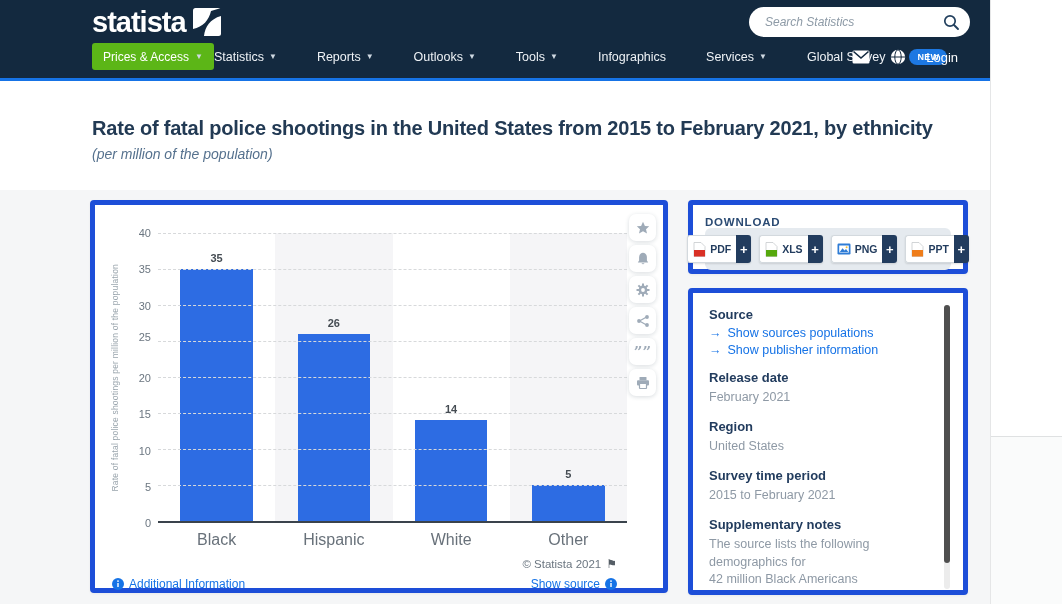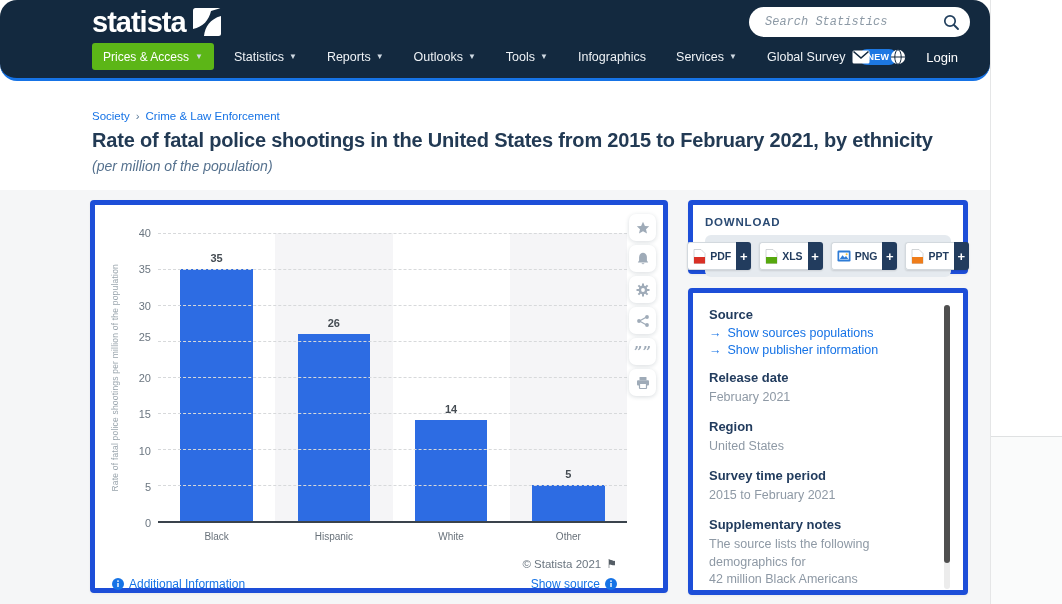--- a/index.html
+++ b/index.html
@@ -9,37 +9,37 @@
 
   
   .right-strip { position:absolute; left:990px; top:0; width:72px; height:604px;
                  background:#fafbfb; border-left:1px solid #e5e6e7; }
   .strip-panel { position:absolute; left:0; top:0; width:72px; height:437px;
                  background:#ffffff; border-bottom:1px solid #dfe1e2; }
 
   
   .content { position:absolute; left:0; top:0; width:990px; height:604px; background:#fff; }
   header { position:relative; width:990px; height:81px; background:#13293f;
-           border-bottom:3px solid #1673e6;border-radius:17px; }
+           border-bottom:3px solid #1673e6; }
   .logo { position:absolute; left:92px; top:5px; display:flex; align-items:center; gap:7px; }
   .logo-text { color:#fff; font-size:29px; font-weight:700; letter-spacing:-1px; line-height:34px; }
   .logo-mark { width:28px; height:28px; }
   .search-pill { position:absolute; left:749px; top:7px; width:221px; height:30px;
                  background:#fff; border-radius:16px; display:flex; align-items:center; }
   .search-pill input { flex:1; border:none; outline:none; background:transparent;
                        font-style:italic; font-size:12px; color:#5c6b78; padding:0 6px 0 16px;
-                       font-family:Liberation Mono, monospace; }
+                       font-family:Liberation Sans, sans-serif; }
   .search-pill input::placeholder { color:#8d9aa6; }
   .search-icon { width:18px; height:18px; margin-right:10px; flex:0 0 auto; }
 
   .nav-row { position:absolute; left:92px; bottom:8px; display:flex; align-items:center; }
   .prices-btn { background:#5cb617; color:#fff; font-size:12px; border:none; border-radius:3px;
                 height:27px; padding:0 11px; display:flex; align-items:center; gap:6px;
                 font-family:"Liberation Sans", sans-serif; cursor:pointer; }
-  .nav-items { display:flex; align-items:center; margin-left:20px; gap:30px; }
+  .nav-items { display:flex; align-items:center; gap:40px; }
   .nav-item { color:#eef2f6; font-size:12.5px; display:flex; align-items:center; gap:5px; cursor:pointer; }
   .caret { font-size:8px; color:#cfd9e2; line-height:1; }
   .new-badge { background:#1d78e2; color:#fff; font-size:9px; font-weight:700;
                border-radius:9px; padding:3px 8px; margin-left:-16px; letter-spacing:.3px; }
   .header-right { position:absolute; right:32px; bottom:13px; display:flex; align-items:center; gap:20px; }
   .login { color:#fff; font-size:13px; cursor:pointer; }
 
   
   .page-head { padding:29px 0 0 92px; }
   .breadcrumb { font-size:11.5px; color:#1673e6; display:flex; gap:6px; align-items:center; }
@@ -64,21 +64,21 @@
   .bar { position:absolute; bottom:0; left:19%; width:62%; background:#2d6ce3; }
   .bar-label { position:absolute; left:0; width:100%; text-align:center;
                font-size:11px; font-weight:700; color:#454c53; }
   .ytick { position:absolute; left:26px; width:30px; text-align:right;
            font-size:11px; color:#6b7680; }
   .y-title { position:absolute; left:14px; top:28px; height:290px; width:12px;
              display:flex; align-items:center; justify-content:center; }
   .y-title span { writing-mode:vertical-rl; transform:rotate(180deg);
                   font-size:8.5px; color:#9aa5ad; letter-spacing:.2px; white-space:nowrap; }
   .xlabels { position:absolute; left:63px; top:326px; width:469px; display:flex; }
-  .xlabel { flex:1; text-align:center; font-size:10px; color:#68717a; }
+  .xlabel { flex:1; text-align:center; font-size:16px; color:#68717a; }
 
   .chart-tools { position:absolute; right:7px; top:9px; display:flex; flex-direction:column; gap:4px; }
   .tool-btn { width:27px; height:27px; background:#fff; border:none; border-radius:7px;
               box-shadow:0 1px 4px rgba(40,60,80,.18); display:flex; align-items:center;
               justify-content:center; cursor:pointer; }
   .tool-btn svg { width:14px; height:14px; fill:#9fabb8; }
   .quote-glyph { font-family:"DejaVu Serif", serif; font-weight:700; font-size:15px;
                  color:#9fabb8; line-height:10px; }
 
   .copyright { position:absolute; right:46px; top:352px; font-size:11.5px; color:#6b7680;
@@ -86,21 +86,21 @@
   .flag-glyph { font-size:12px; color:#555e66; }
   .show-source { position:absolute; right:46px; top:372px; font-size:12px; color:#1673e6;
                  display:flex; align-items:center; gap:5px; cursor:pointer; }
   .additional-info { position:absolute; left:17px; top:372px; font-size:12px; color:#1673e6;
                      display:flex; align-items:center; gap:5px; cursor:pointer; }
   .info-ic { width:12px; height:12px; flex:0 0 auto; }
 
   
   .download-card { left:688px; top:10px; width:280px; height:74px; padding:11px 12px; }
   .dl-heading { font-size:11.5px; font-weight:700; color:#2a4a73; letter-spacing:.8px; }
-  .dl-tray { margin-top:7px; background:#e5eaef; border-radius:6px; padding:7px 6px;
+  .dl-tray { background:#e5eaef; border-radius:6px; padding:7px 6px;
              display:flex; gap:8px; justify-content:center; }
   .dl-btn { display:flex; cursor:pointer; box-shadow:0 1px 2px rgba(0,0,0,.12); border-radius:3px; }
   .dl-main { background:#fff; border:1px solid #d3d9de; border-right:none; border-radius:3px 0 0 3px;
              display:flex; align-items:center; gap:4px; padding:0 5px; height:28px; }
   .dl-label { font-size:10.5px; font-weight:700; color:#223c5e; }
   .dl-plus { width:15px; height:28px; background:#223c5e; border-radius:0 3px 3px 0;
              color:#fff; font-size:13px; font-weight:700; display:flex; align-items:center;
              justify-content:center; }
 
   
@@ -184,25 +184,20 @@
         <svg width="16" height="16" viewBox="0 0 16 16">
           <circle cx="8" cy="8" r="7.2" fill="#ffffff"></circle>
           <ellipse cx="8" cy="8" rx="3.2" ry="7.2" fill="none" stroke="#13293f" stroke-width="1"></ellipse>
           <line x1="0.8" y1="8" x2="15.2" y2="8" stroke="#13293f" stroke-width="1"></line>
         </svg>
         <span class="login">Login</span>
       </div>
     </header>
 
     <div class="page-head">
-      <div class="breadcrumb">
-        <a>Society</a>
-        <span class="crumb-sep">›</span>
-        <a>Crime &amp; Law Enforcement</a>
-      </div>
       <h1 class="page-title">Rate of fatal police shootings in the United States from 2015 to February 2021, by ethnicity</h1>
       <div class="page-subtitle">(per million of the population)</div>
     </div>
 
     <section class="cards-section">
 
       <div class="card chart-card">
         <div class="y-title">
           <span>Rate of fatal police shootings per million of the population</span>
         </div>

